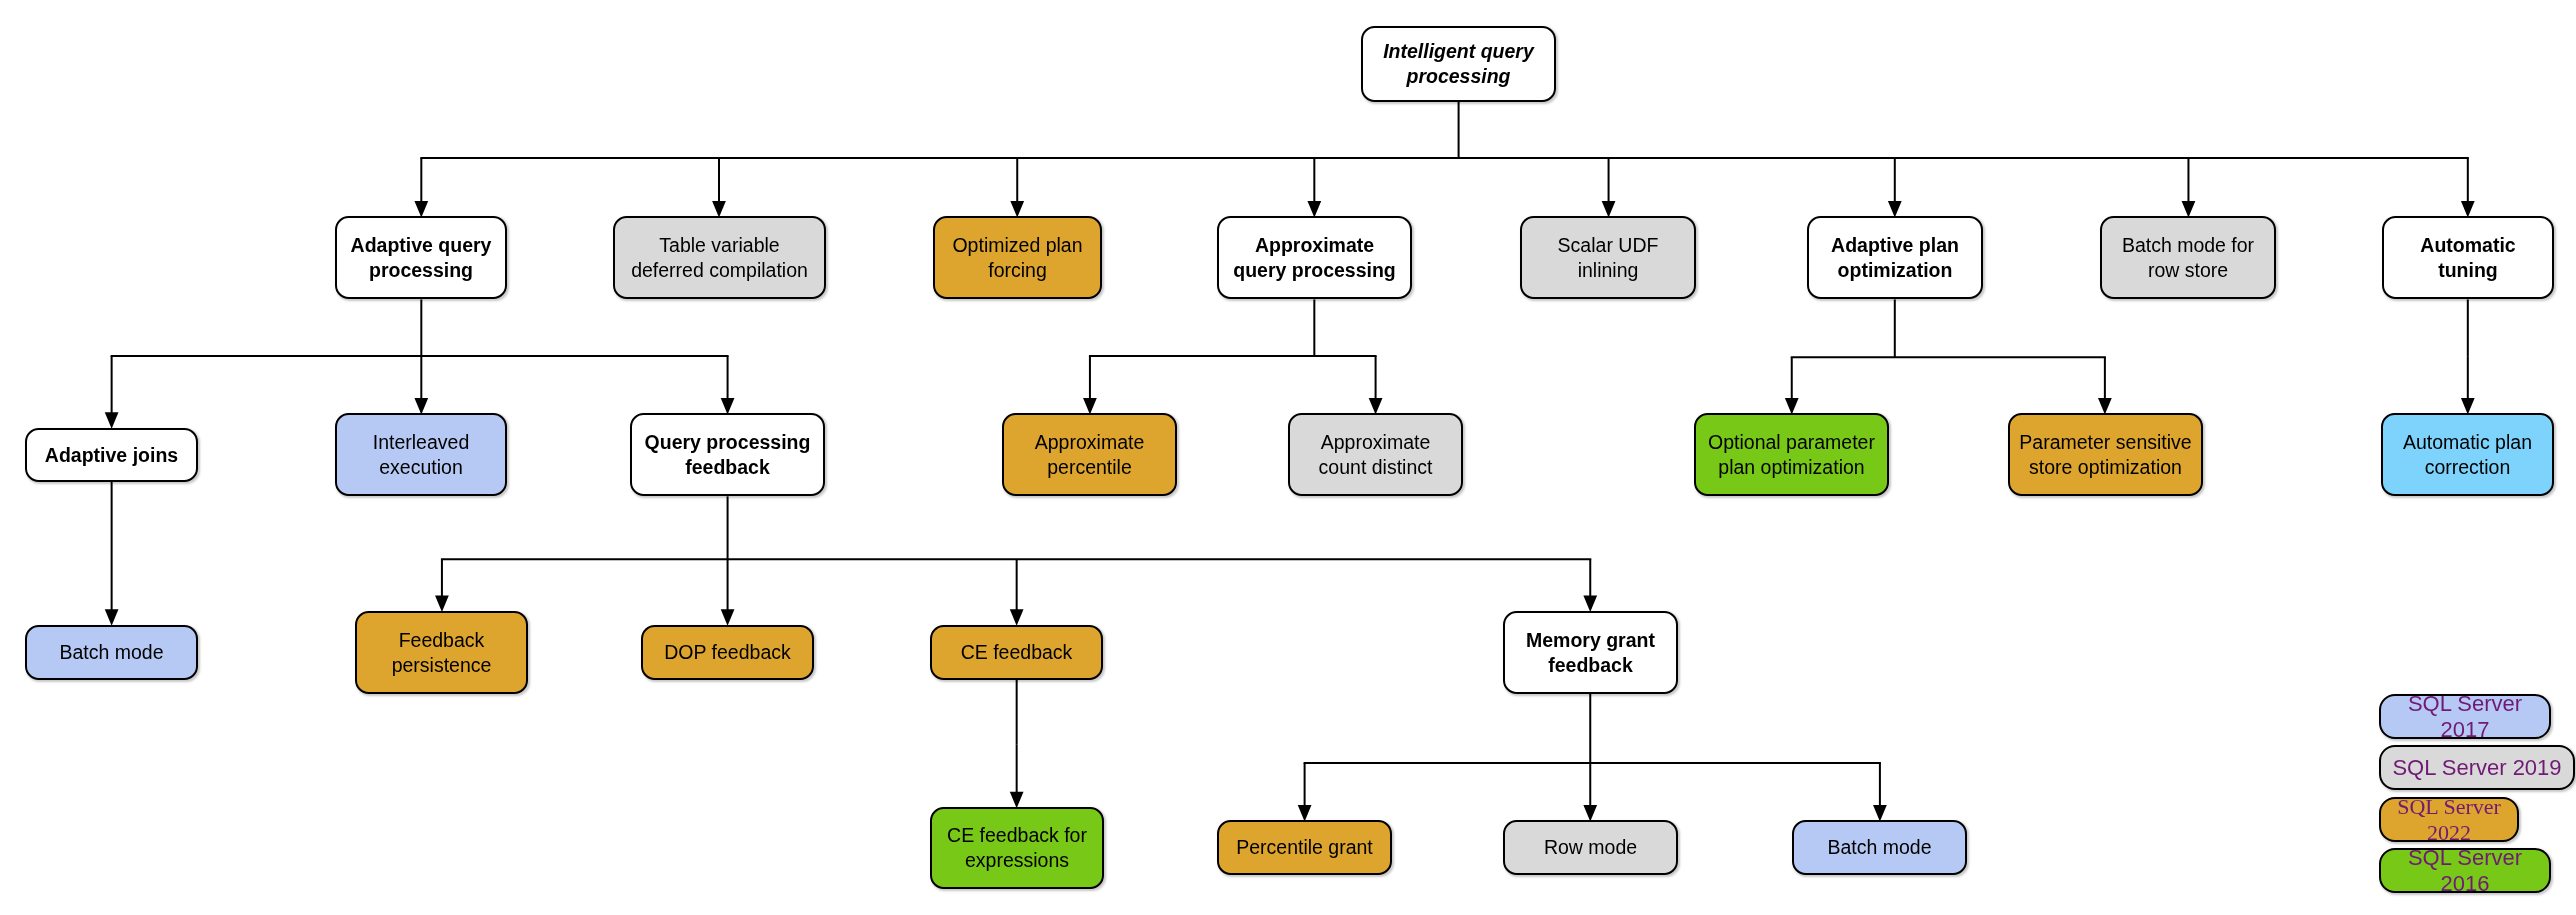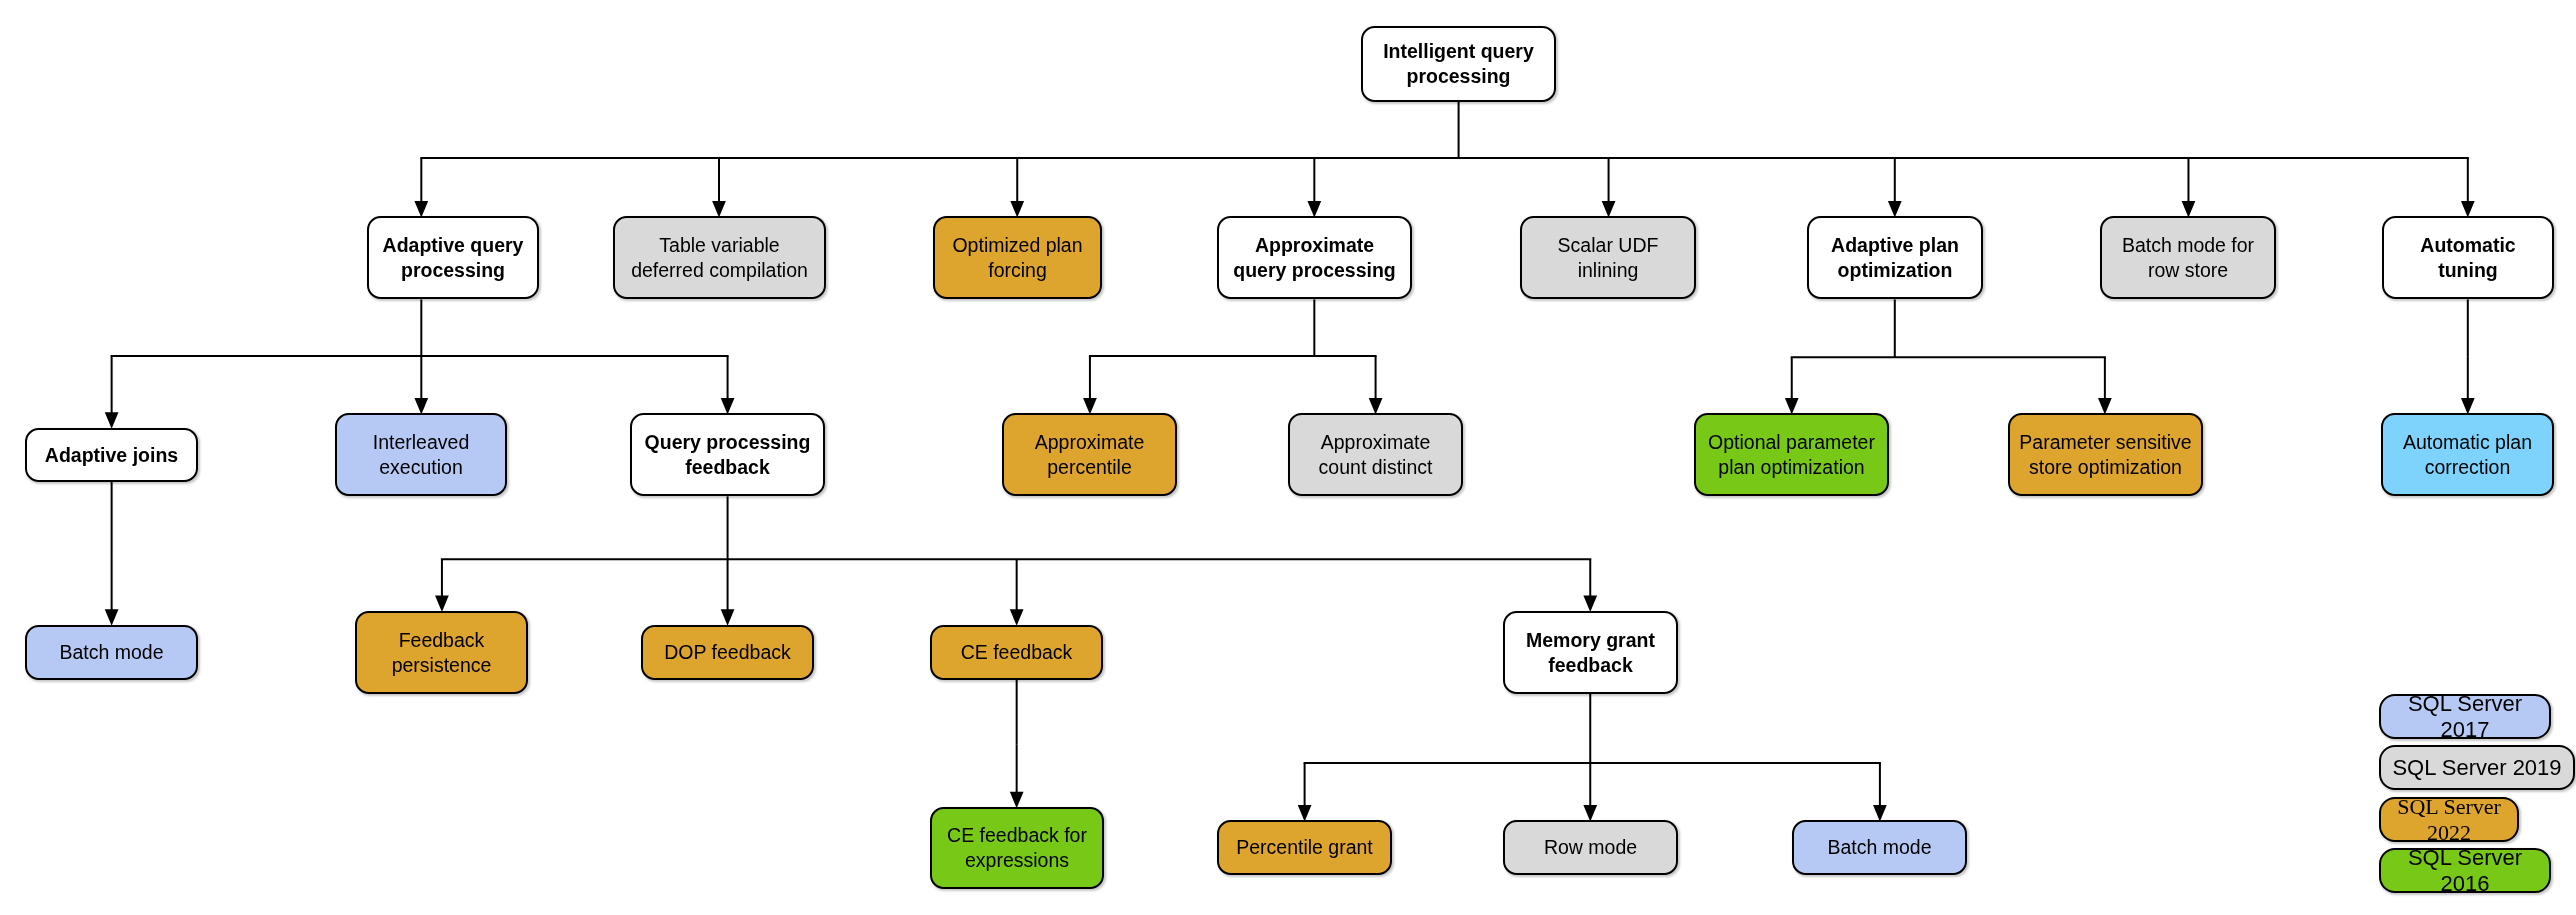--- a/index.html
+++ b/index.html
@@ -37,21 +37,21 @@
   .legend-item {
     position: absolute;
     box-sizing: border-box;
     display: flex;
     align-items: center;
     justify-content: center;
     text-align: center;
     border: 2px solid #000000;
     border-radius: 16px;
     font-size: 22px;
-    color: #000000;
+    color: #701a75;
     box-shadow: 1.1px 1.7px 2.3px rgba(0,0,0,0.22);
   }
 </style>
 </head>
 <body>
 
 <div id="canvas">
   <svg id="edges" viewBox="0 0 4500 1600" xmlns="http://www.w3.org/2000/svg">
       <line x1="2548" y1="177" x2="2548" y2="276" stroke="#000000" stroke-width="3.5"></line>
       <line x1="734.25" y1="276" x2="4312.75" y2="276" stroke="#000000" stroke-width="3.5"></line>
@@ -113,23 +113,23 @@
       <line x1="2778" y1="1212" x2="2778" y2="1333" stroke="#000000" stroke-width="3.5"></line>
       <line x1="2277.25" y1="1333" x2="3285.75" y2="1333" stroke="#000000" stroke-width="3.5"></line>
       <line x1="2279" y1="1333" x2="2279" y2="1411" stroke="#000000" stroke-width="3.5"></line>
       <polygon points="2267,1406 2291,1406 2279,1435" fill="#000000"></polygon>
       <line x1="2778" y1="1333" x2="2778" y2="1411" stroke="#000000" stroke-width="3.5"></line>
       <polygon points="2766,1406 2790,1406 2778,1435" fill="#000000"></polygon>
       <line x1="3284" y1="1333" x2="3284" y2="1411" stroke="#000000" stroke-width="3.5"></line>
       <polygon points="3272,1406 3296,1406 3284,1435" fill="#000000"></polygon>
     </svg>
   <div id="nodes-layer">
-      <div class="node bold" style="left: 1361px; top: 26px; width: 195px; height: 76px; background: rgb(255, 255, 255);">Intelligent query
+      <div class="node bold" style="left: 1361px; top: 26px; width: 195px; height: 76px; background: rgb(255, 255, 255); font-style: italic;">Intelligent query
 processing</div>
-      <div class="node bold" style="left: 335px; top: 216px; width: 172px; height: 83px; background: rgb(255, 255, 255); margin-left: 32px;">Adaptive query
+      <div class="node bold" style="left: 335px; top: 216px; width: 172px; height: 83px; background: rgb(255, 255, 255);">Adaptive query
 processing</div>
       <div class="node" style="left: 613px; top: 216px; width: 213px; height: 83px; background: rgb(217, 217, 217);">Table variable
 deferred compilation</div>
       <div class="node" style="left: 933px; top: 216px; width: 169px; height: 83px; background: rgb(221, 164, 46);">Optimized plan
 forcing</div>
       <div class="node bold" style="left: 1217px; top: 216px; width: 195px; height: 83px; background: rgb(255, 255, 255);">Approximate
 query processing</div>
       <div class="node" style="left: 1520px; top: 216px; width: 176px; height: 83px; background: rgb(217, 217, 217);">Scalar UDF
 inlining</div>
       <div class="node bold" style="left: 1807px; top: 216px; width: 176px; height: 83px; background: rgb(255, 255, 255);">Adaptive plan

